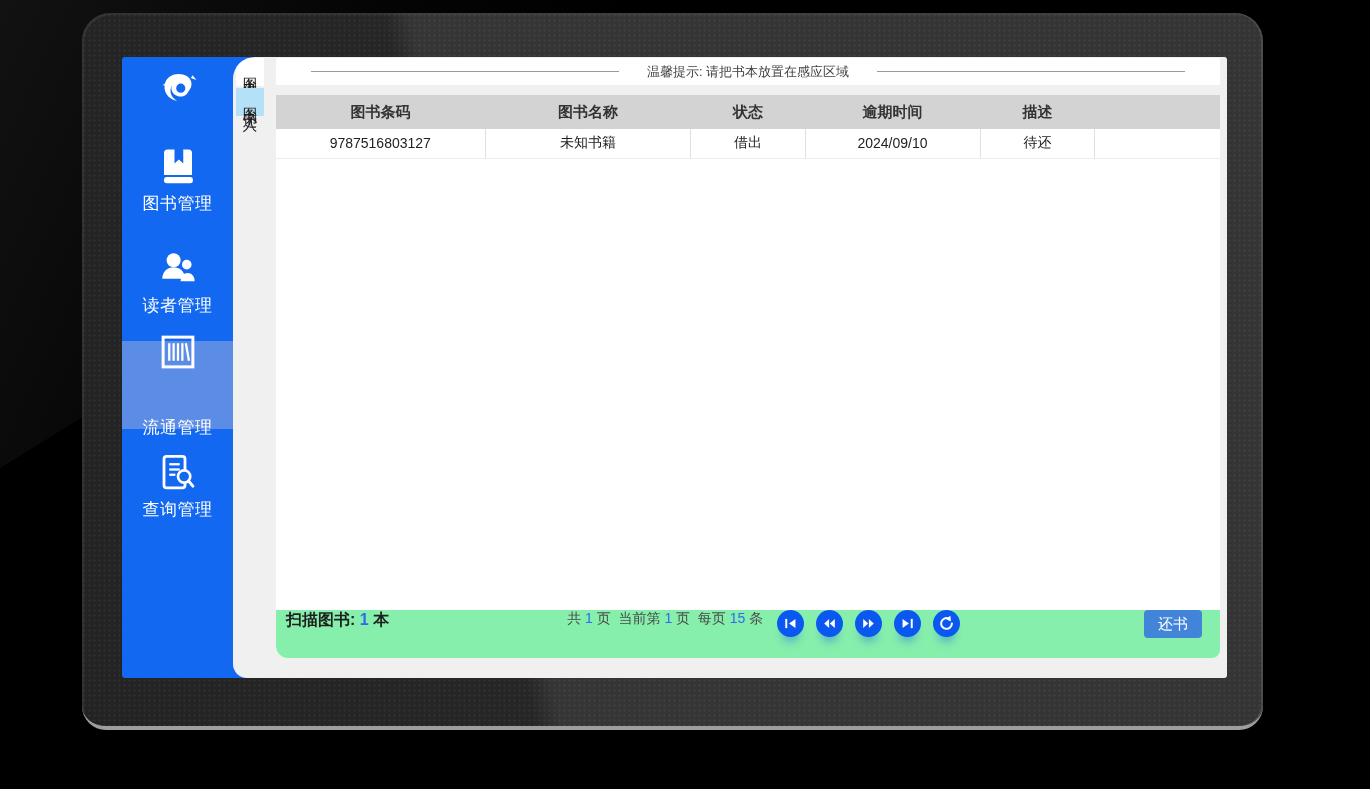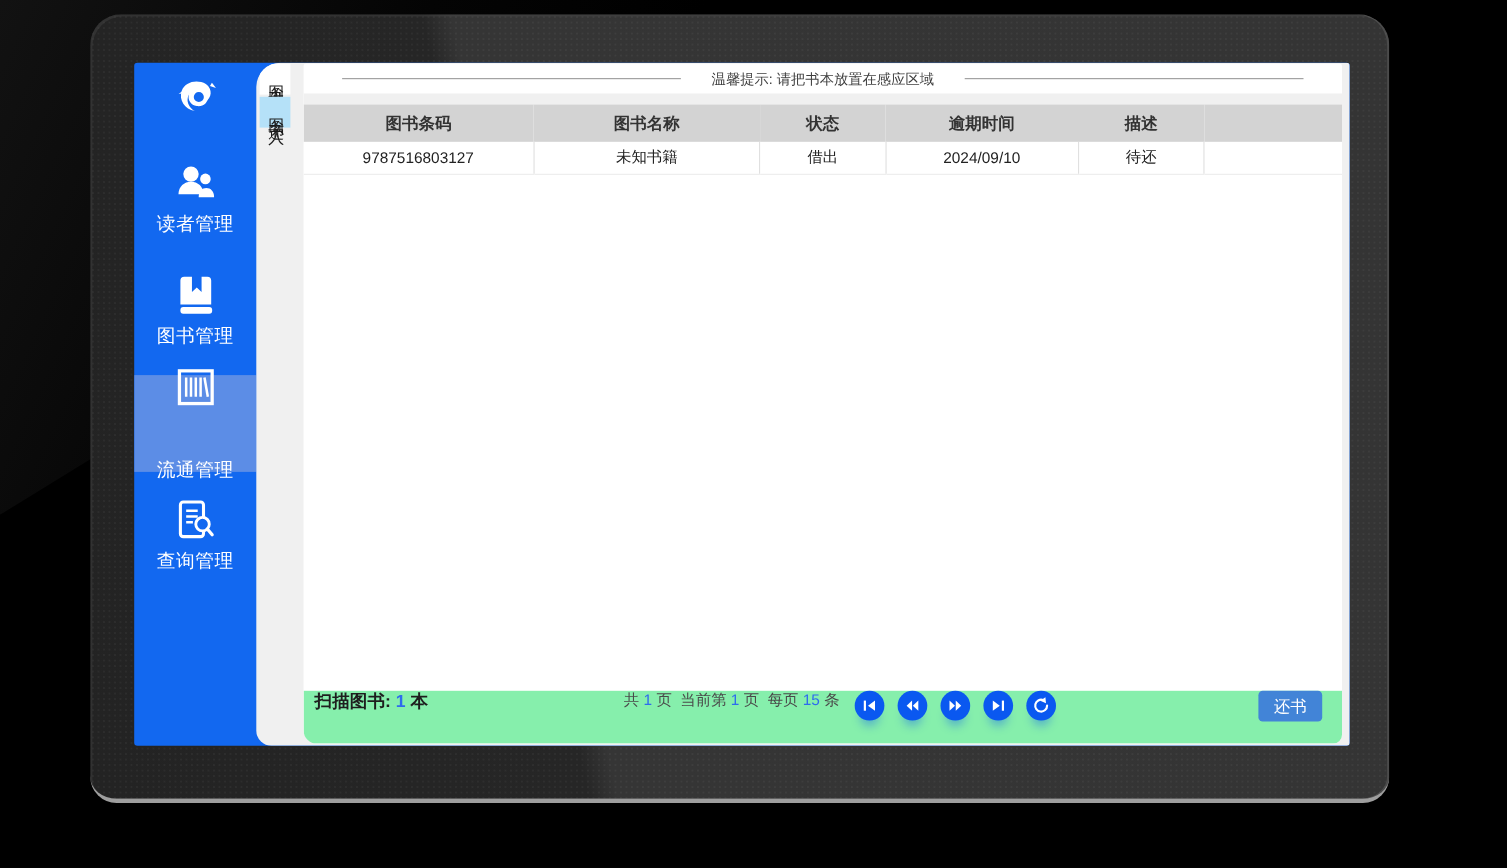--- a/index.html
+++ b/index.html
@@ -35,21 +35,21 @@
   .side-item .label { color:#fff; font-size:17px; font-weight:500; letter-spacing:.5px; white-space:nowrap; }
   .side-item svg, .logo-wrap svg { display:block; }
 
   
   .main { flex:1; background:#f0f0f0; border-radius:22px 0 0 14px; display:flex; flex-direction:column; overflow:hidden; }
   .titlebar { height:64px; flex:0 0 64px; position:relative; display:flex; align-items:center; padding-left:29px; }
   .app-title { font-size:27px; color:#2d2d2d; letter-spacing:1px; }
   .close-btn { position:absolute; right:32px; top:23px; width:19px; height:19px; border-radius:50%;
     background:#51626f; border:none; display:flex; align-items:center; justify-content:center; cursor:pointer; }
 
-  .content { flex:1; display:flex; align-items:stretch; position:relative; padding-bottom:2px; }
+  .content { flex:1; display:flex; align-items:stretch; position:relative; padding-bottom:20px; }
 
   
   .tab-col { width:31px; flex:0 0 31px; padding:1px 0 0 3px; display:flex; flex-direction:column; gap:2px; }
   .vtab { width:28px; writing-mode:vertical-rl; text-orientation:upright;
     font-size:14.5px; color:#1c1c1c; letter-spacing:3px; padding:8px 0; text-align:center;
     background:#fff; cursor:pointer; line-height:28px; }
   .vtab.active { background:#b5e1f8; }
 
   
   .panel { margin-left:12px; margin-top:1px; width:944px; background:#fff;
@@ -100,37 +100,37 @@
             <path fill="#fff" d="M30 13c-6-2-12 1-13 7-1 5 2 10 8 11 6 1 11-3 11-9 0-4-2-7-6-9zm-3 14a5 5 0 1 1 0-10 5 5 0 0 1 0 10z"></path>
             <path fill="#fff" d="M12 15l-5 4 6-1z"></path>
             <path fill="#fff" d="M38 11l6 2-4-5z"></path>
           </svg>
         </span>
       </div>
 
       <div class="side-item">
         <span>
           <svg width="42" height="40" viewBox="0 0 48 44">
+            <path fill="#fff" d="M12 2a4 4 0 0 0-4 4v25h32V6a4 4 0 0 0-4-4h-6v16l-5-4.6L20 18V2z"></path>
+            <rect fill="#fff" x="8" y="33.5" width="33" height="7" rx="3"></rect>
+          </svg>
+        </span>
+        <span class="label">图书管理</span>
+      </div>
+
+      <div class="side-item">
+        <span>
+          <svg width="42" height="40" viewBox="0 0 48 44">
             <circle fill="#fff" cx="19" cy="12" r="8"></circle>
             <path fill="#fff" d="M6 33c0-8 6-13 13-13s13 5 13 13z"></path>
             <circle fill="#fff" cx="34" cy="17" r="5.5"></circle>
             <path fill="#fff" d="M27 36c0-6 3.5-9.5 8-9.5s8 3.5 8 9.5z"></path>
           </svg>
         </span>
         <span class="label">读者管理</span>
-      </div>
-
-      <div class="side-item">
-        <span>
-          <svg width="42" height="40" viewBox="0 0 48 44">
-            <path fill="#fff" d="M12 2a4 4 0 0 0-4 4v25h32V6a4 4 0 0 0-4-4h-6v16l-5-4.6L20 18V2z"></path>
-            <rect fill="#fff" x="8" y="33.5" width="33" height="7" rx="3"></rect>
-          </svg>
-        </span>
-        <span class="label">图书管理</span>
       </div>
 
       <div class="side-item active">
         <span>
           <svg width="42" height="40" viewBox="0 0 48 44">
             <rect x="7" y="5" width="34" height="34" fill="none" stroke="#fff" stroke-width="3.4"></rect>
             <line x1="14" y1="12" x2="14" y2="32" stroke="#fff" stroke-width="2.6"></line>
             <line x1="19" y1="12" x2="19" y2="32" stroke="#fff" stroke-width="2.6"></line>
             <line x1="24" y1="12" x2="24" y2="32" stroke="#fff" stroke-width="2.6"></line>
             <line x1="29" y1="12" x2="29" y2="32" stroke="#fff" stroke-width="2.6"></line>

